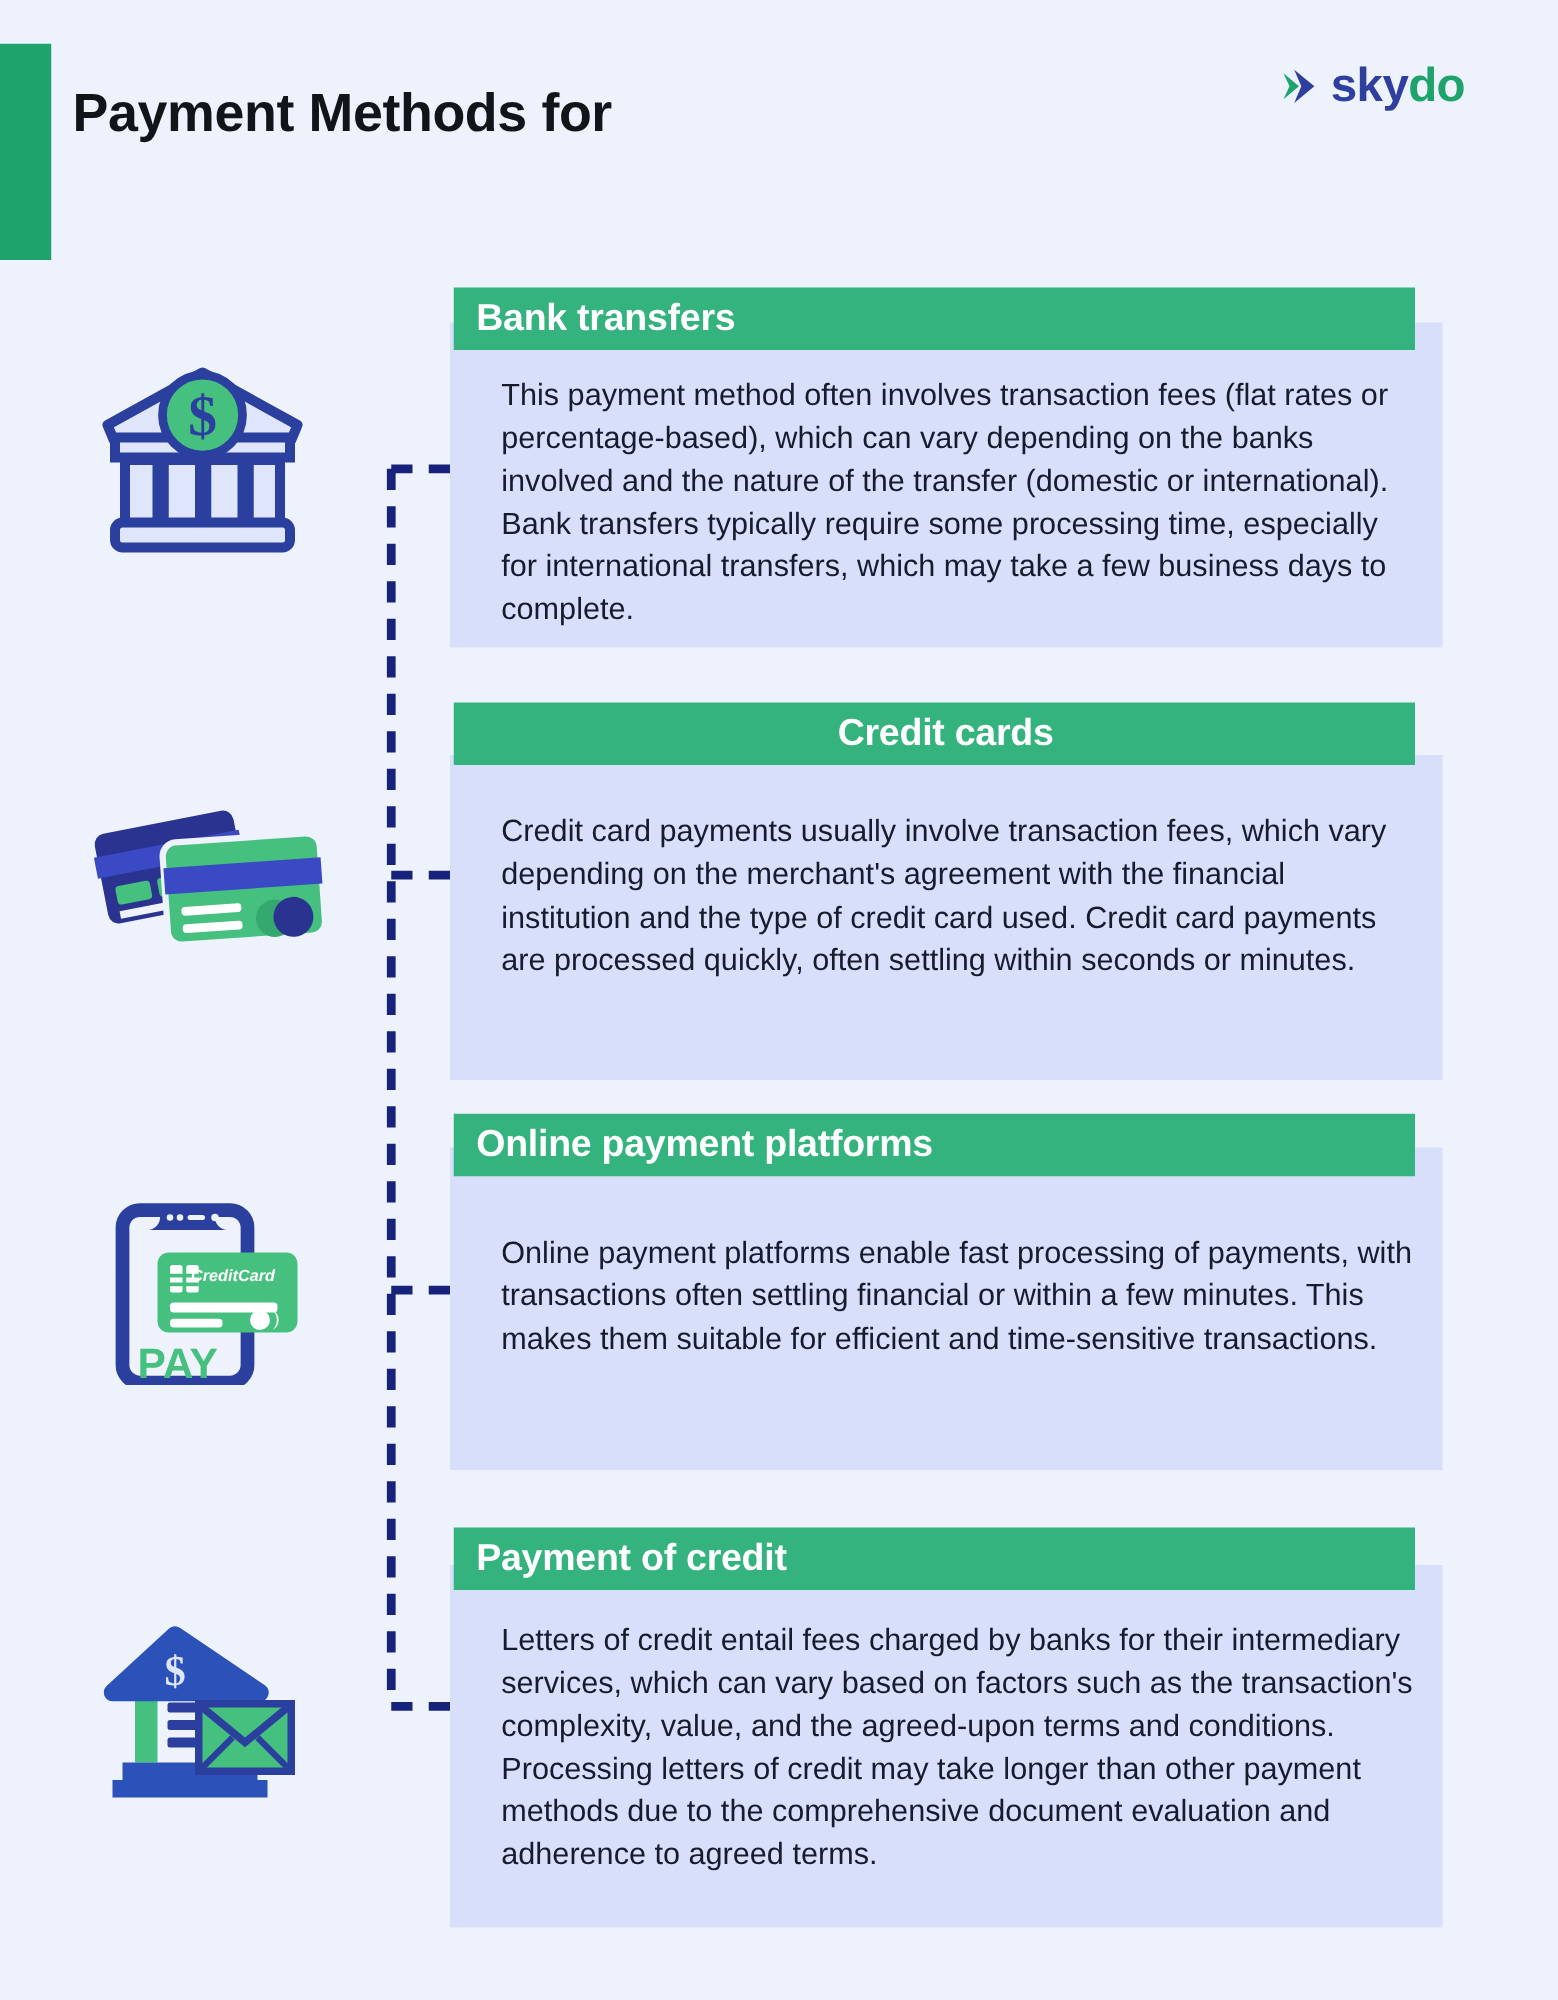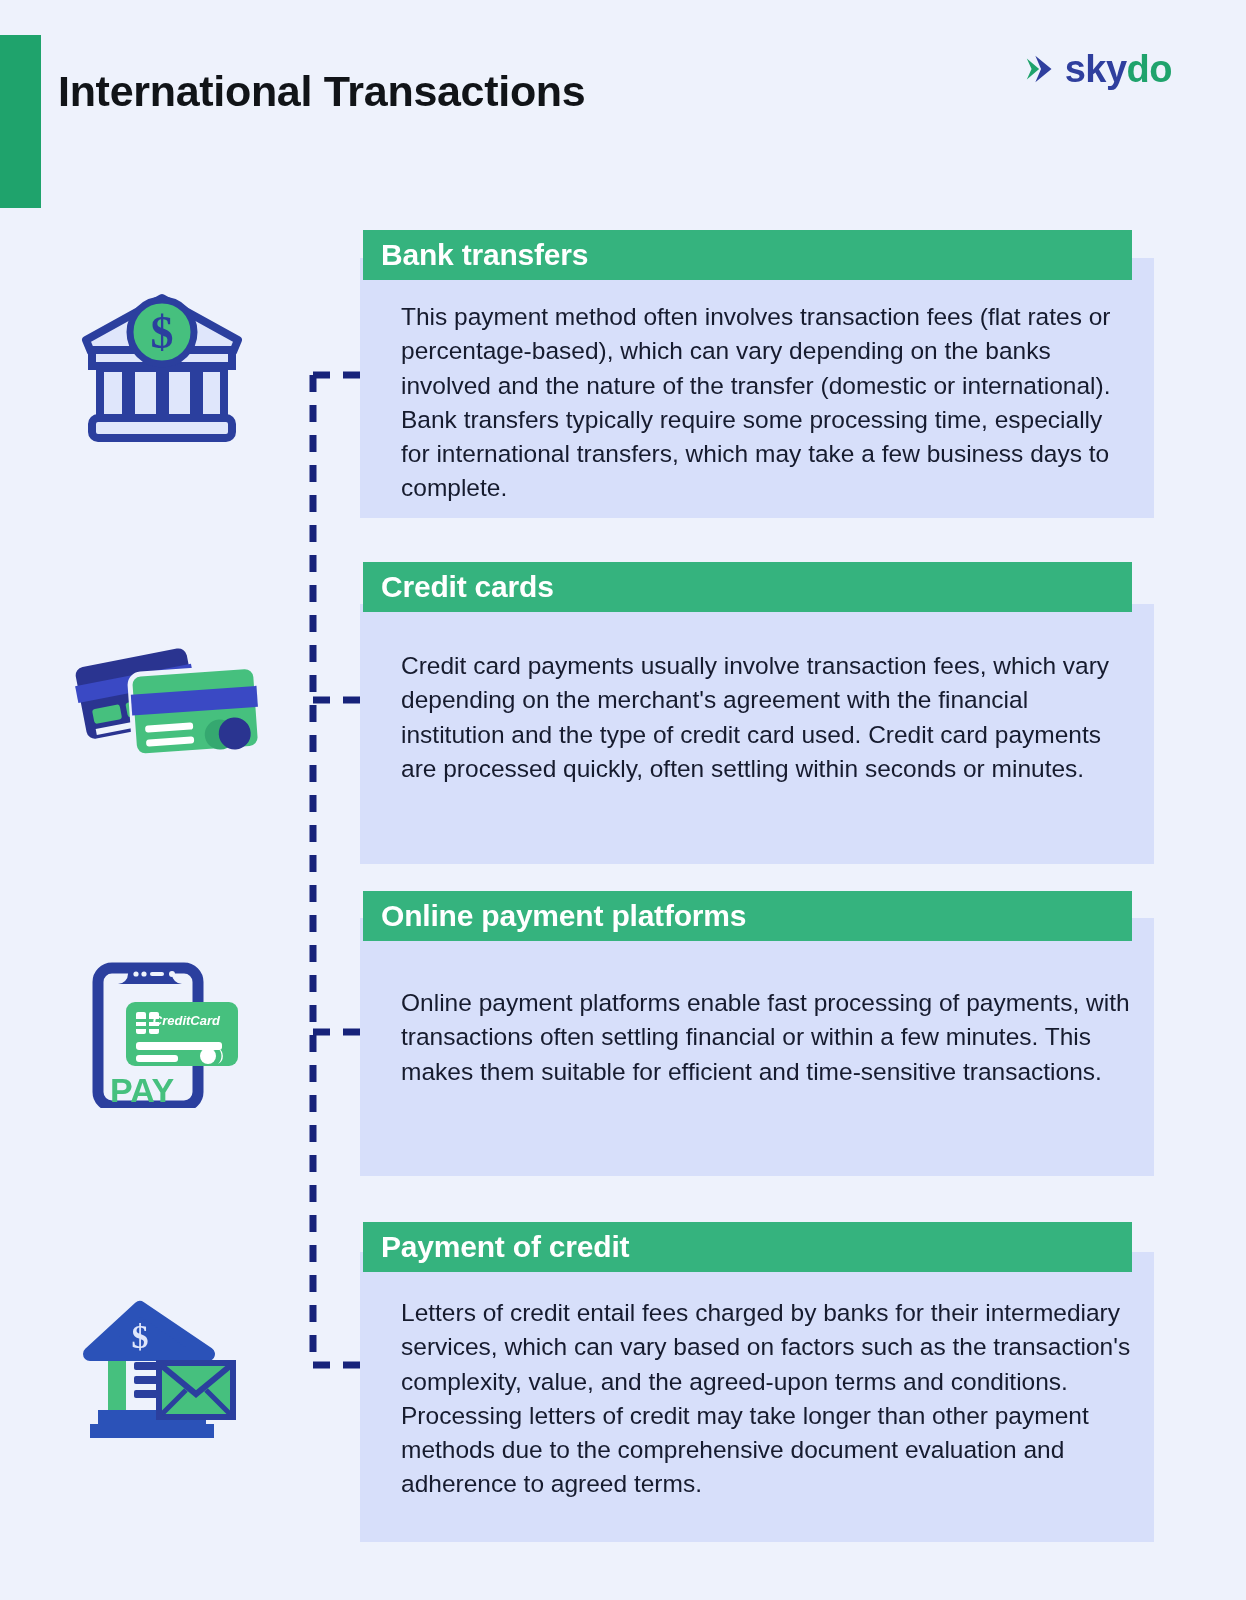--- a/index.html
+++ b/index.html
@@ -70,21 +70,21 @@
   
   .icon-slot { position: absolute; }
 </style>
 </head>
 <body>
 
 <div class="page">
 
   <div class="accent-bar"></div>
   <div class="title">
-    <span class="l2">International Transactions</span>
+    <span class="l1">Payment Methods for</span>
   </div>
 
   <div class="logo">
     <svg class="logo-mark" viewBox="0 0 40 40">
       <path d="M4 9 L17 20 L4 31 L9 20 Z" fill="#1fa36c"></path>
       <path d="M13 6 L30 20 L13 34 L19 20 Z" fill="#2f3f9e"></path>
     </svg>
     <div class="logo-text"><span class="sky">sky</span><span class="do">do</span></div>
   </div>
 
@@ -138,21 +138,21 @@
         <circle cx="148" cy="96" r="15" fill="#35a870"></circle>
         <circle cx="163" cy="96" r="16" fill="#2a3490"></circle>
       </g>
     </svg>
   </div>
 
   <div class="card">
     <div class="card-body" style="top:604px; height:260px;text-decoration:underline;">
       <p style="top:45px;">Credit card payments usually involve transaction fees, which vary depending on the merchant's agreement with the financial institution and the type of credit card used. Credit card payments are processed quickly, often settling within seconds or minutes.</p>
     </div>
-    <div class="card-head" style="top:562px;">
+    <div class="card-head" style="top:562px;justify-content:center;">
       <span>Credit cards</span>
     </div>
   </div>
 
   <div class="icon-slot" style="left:88px; top:946px;">
     <svg width="160" height="162" viewBox="0 0 160 162">
       <path d="M24 22 h72 a14 14 0 0 1 14 14 v110 a14 14 0 0 1 -14 14 h-72 a14 14 0 0 1 -14 -14 v-110 a14 14 0 0 1 14 -14 z" fill="none" stroke="#2b3f9e" stroke-width="11"></path>
       <path d="M42 22 h36 a6 6 0 0 1 6 6 a10 10 0 0 0 10 10 h-64 a10 10 0 0 0 10 -10 a6 6 0 0 1 6 -6 z" fill="#2b3f9e"></path>
       <circle cx="48" cy="28" r="2.6" fill="#eef2fc"></circle>
       <circle cx="56" cy="28" r="2.6" fill="#eef2fc"></circle>

